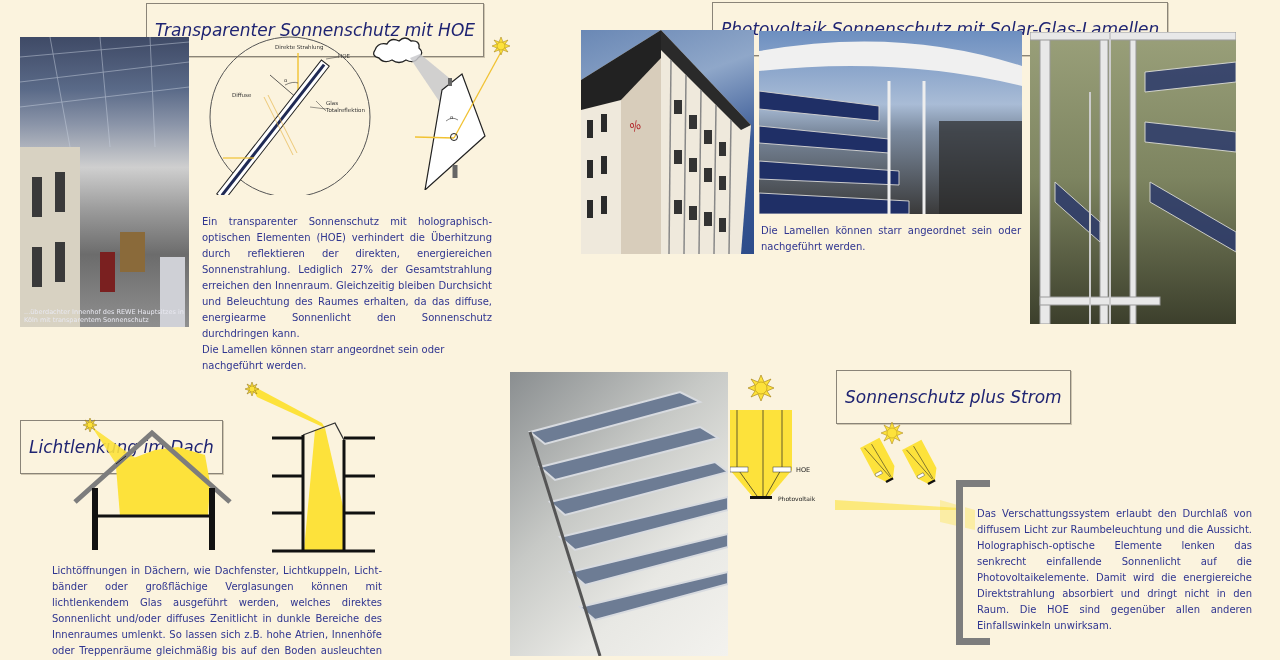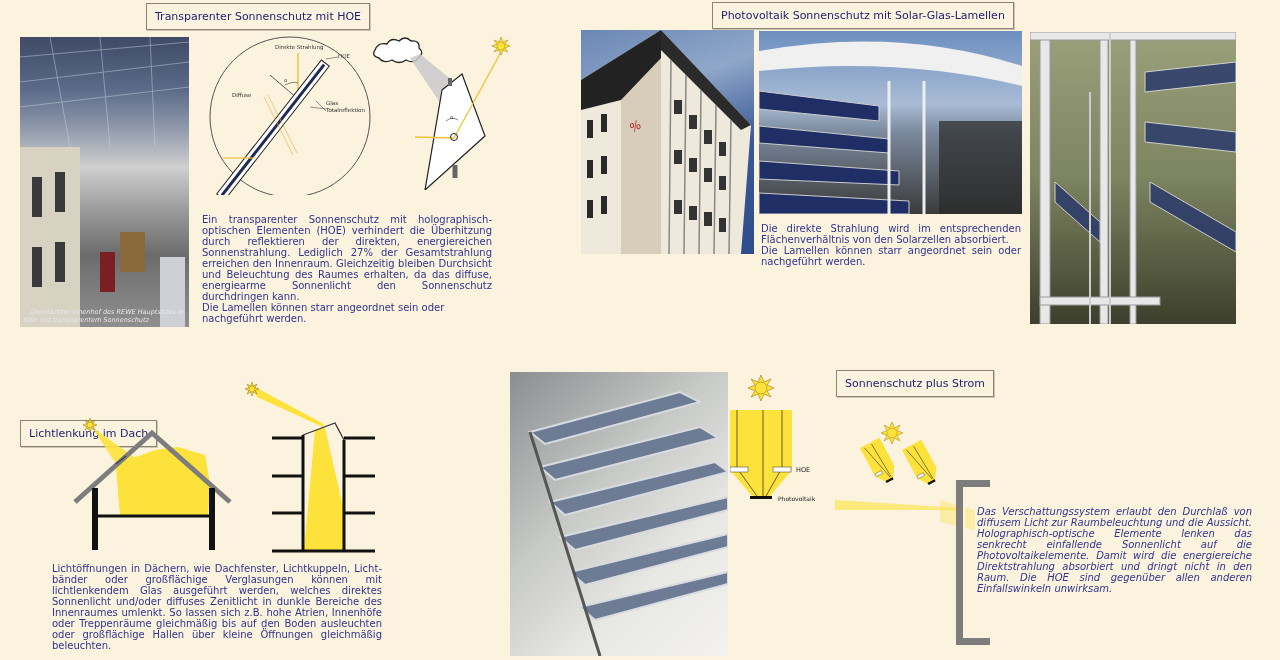--- a/index.html
+++ b/index.html
@@ -1,21 +1,21 @@
 <!DOCTYPE html>
 <html><head>
 <meta charset="utf-8">
 <style>
   html,body{margin:0;padding:0;}
   body{width:1280px;height:660px;background:#fbf3de;position:relative;overflow:hidden;font-family:"DejaVu Sans",sans-serif;color:#2b2f86;}
-  .title{position:absolute;border:1px solid #8a8478;background:#fbf3de;color:#1f2472;font-size:11px;padding:6px 8px;white-space:nowrap;box-shadow:1px 1px 0 #cfc6b0;}
-  .text{position:absolute;font-size:10px;line-height:11px;color:#2f3590;text-align:justify;}
+  .title{position:absolute;border:1px solid #8a8478;background:#fbf3de;color:#1f2472;font-size:17px;padding:16px 8px;white-space:nowrap;box-shadow:1px 1px 0 #cfc6b0;font-style:italic;}
+  .text{position:absolute;font-size:10px;line-height:16px;color:#2f3590;text-align:justify;}
   .text p{margin:0;}
   .photo{position:absolute;overflow:hidden;}
-  .caption{position:absolute;font-size:6.5px;color:#e8e8f0;font-style:italic;line-height:8px;}
+  .caption{position:absolute;font-size:6.5px;color:#e8e8f0;line-height:8px;}
   svg{position:absolute;}
 </style>
 </head>
 <body>
 
 <div class="title" style="left:146px;top:3px;">Transparenter Sonnenschutz mit HOE</div>
 
 <div class="photo" style="left:20px;top:37px;width:169px;height:290px;background:linear-gradient(180deg,#3f4a66 0%,#5a6a88 18%,#8a94a8 30%,#cfcfcf 45%,#9a9a9a 60%,#6c6c6c 75%,#8f8f8f 100%);">
   <svg width="169" height="290" style="left:0;top:0;">
     <g stroke="#c9d2e0" stroke-width="0.8" opacity="0.6">
@@ -158,21 +158,20 @@
       <polygon points="25,150 70,190 70,210 25,170"></polygon>
     </g>
     <g stroke="#ccc" stroke-width="2">
       <line x1="80" y1="0" x2="80" y2="292"></line>
         <line x1="60" y1="60" x2="60" y2="292"></line>
     </g>
   </svg>
 </div>
 
 <div class="text" style="left:761px;top:223px;width:260px;">
-  <p>Die direkte Strahlung wird im entsprechenden Flächenverhältnis von den Solarzellen absorbiert.</p>
   <p>Die Lamellen können starr angeordnet sein oder nachgeführt werden.</p>
 </div>
 
 <div class="title" style="left:20px;top:380px;margin-top:40px;">Lichtlenkung im Dach</div>
 
 <svg width="320" height="180" style="left:60px;top:375px;">
 
   <polygon points="32,52 60,95 110,97 125,73 92,95" fill="#fde23b" opacity="0.9"></polygon>
   <polygon points="95,75 118,72 145,80 150,108 148,141 60,141 56,92 60,88" fill="#fde23b"></polygon>
   <polyline points="15,127 92,58 170,127" fill="none" stroke="#7d7d7d" stroke-width="5"></polyline>
@@ -265,15 +264,15 @@
 </svg>
 
 <svg width="50" height="180" style="left:940px;top:470px;">
   <polygon points="0,30 35,40 35,60 0,52" fill="#fde23b" opacity="0.35"></polygon>
   <rect x="16" y="10" width="34" height="7" fill="#7d7d7d"></rect>
   <rect x="16" y="10" width="7" height="165" fill="#7d7d7d"></rect>
   <rect x="16" y="168" width="34" height="7" fill="#7d7d7d"></rect>
   <rect x="23" y="17" width="2" height="120" fill="#fbf3de"></rect>
 </svg>
 
-<div class="text" style="left:977px;top:506px;width:275px;font-style:italic;">
+<div class="text" style="left:977px;top:506px;width:275px;">
   <p>Das Verschattungssystem erlaubt den Durchlaß von diffusem Licht zur Raumbeleuchtung und die Aussicht. Holographisch-optische Elemente lenken das senkrecht einfallende Sonnenlicht auf die Photovoltaikelemente. Damit wird die energiereiche Direktstrahlung absorbiert und dringt nicht in den Raum. Die HOE sind gegenüber allen anderen Einfallswinkeln unwirksam.</p>
 </div>
 
 </body></html>

